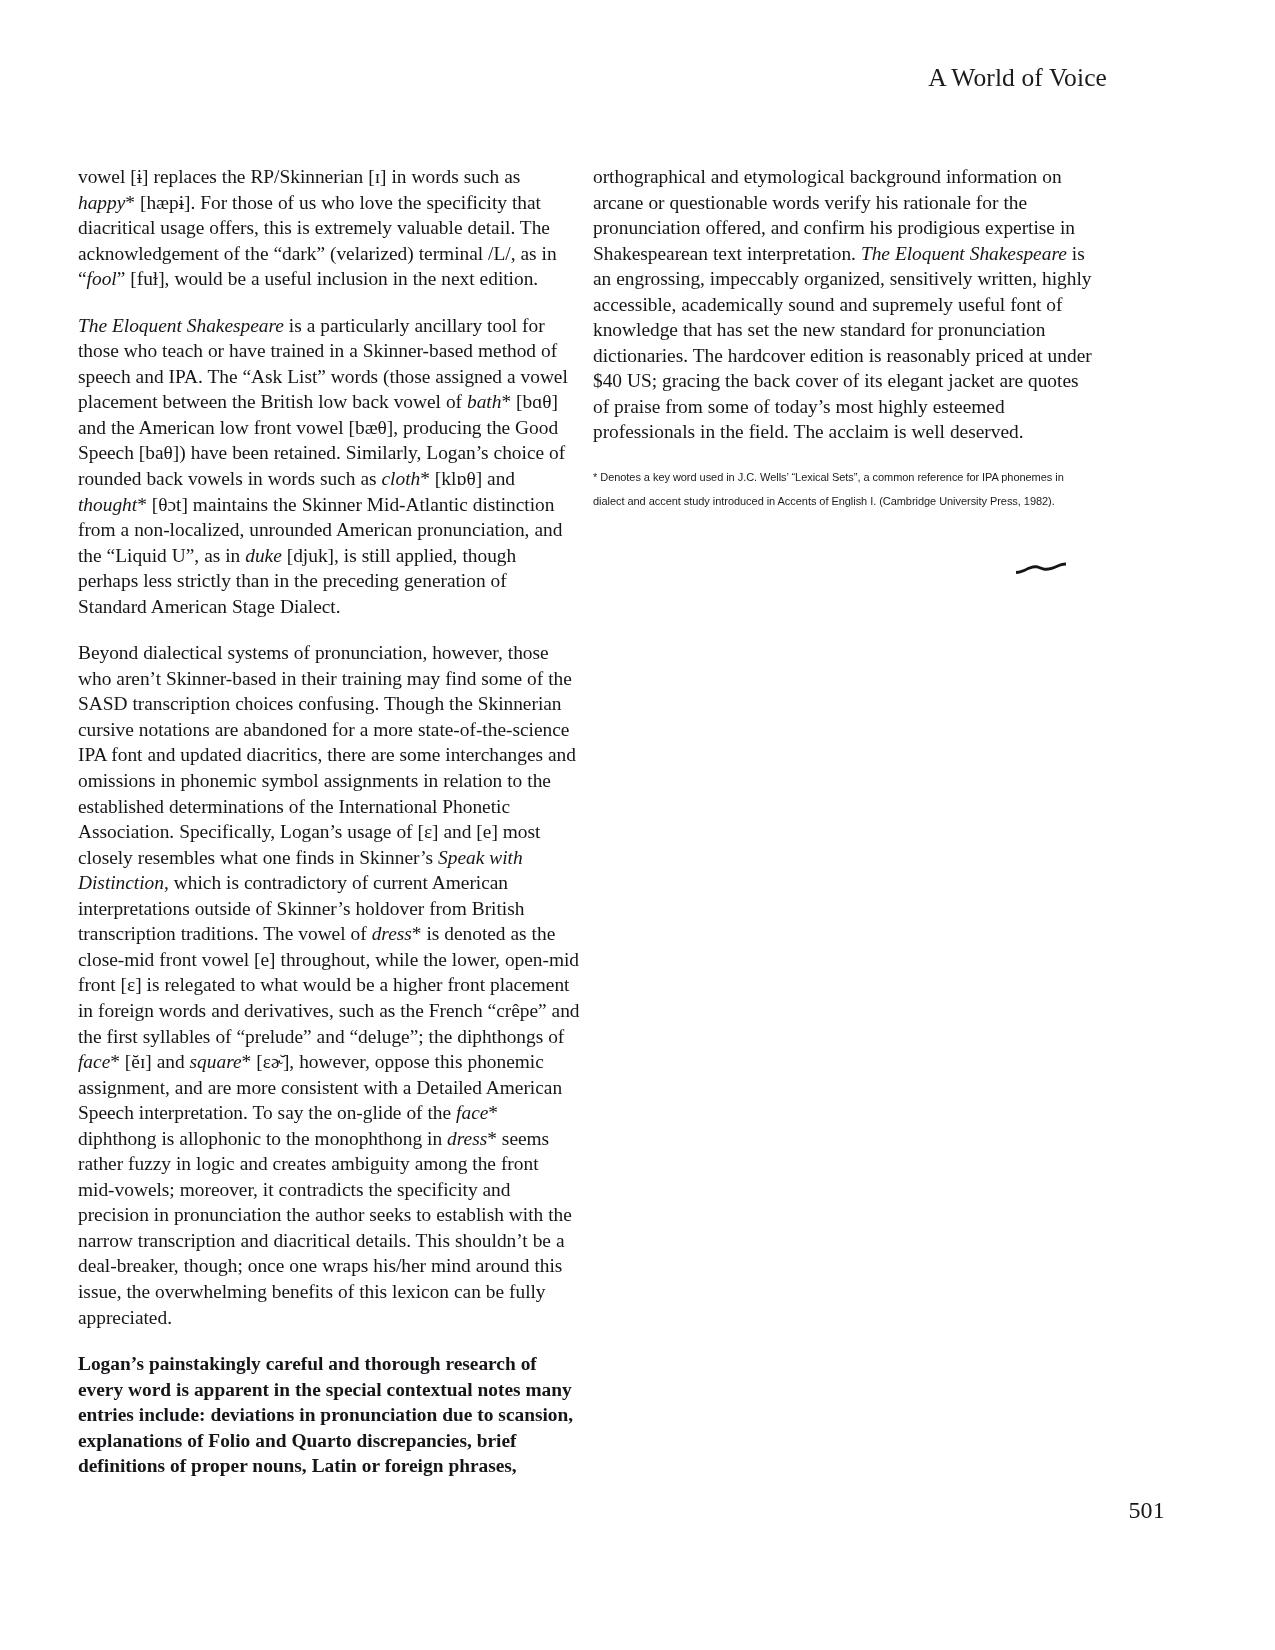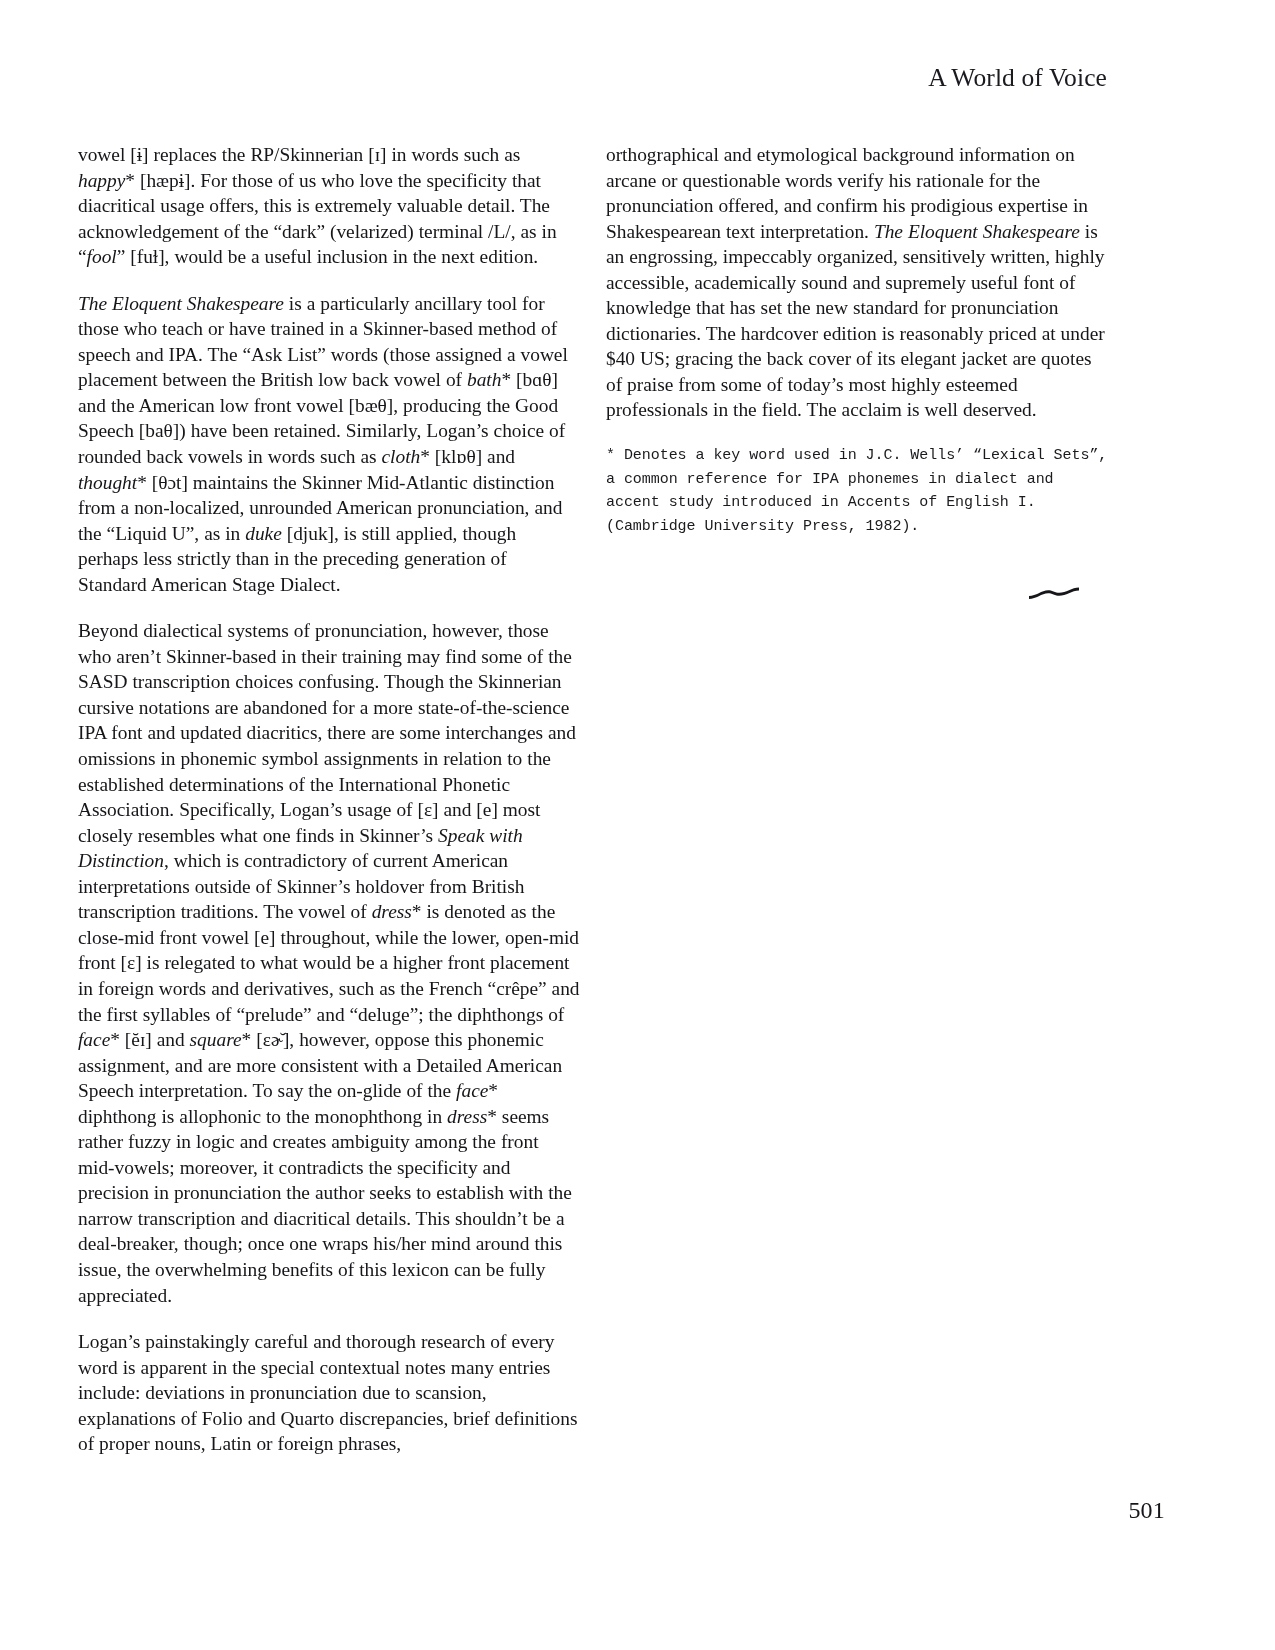--- a/index.html
+++ b/index.html
@@ -27,48 +27,48 @@
     font-size: 25.5px;
     line-height: 31px;
     color: #1a1a20;
     letter-spacing: 0.1px;
   }
   .running-head .rh-line { display: block; white-space: nowrap; }
 
   
   .columns {
     position: absolute;
-    top: 142px;
+    top: 164px;
     left: 78px;
     width: 1030px;
     display: flex;
-    gap: 26px;
+    gap: 13px;
   }
   .col {
     width: 502px;
     flex: 0 0 502px;
   }
   .col p {
     margin: 0 0 21px 0;
     font-size: 19.4px;
     line-height: 25.55px;
     text-align: left;
     color: #16161a;
     letter-spacing: -0.02px;
     word-spacing: 0.15px;
   }
-  .col p:last-child { margin-bottom: 0; }
+  .col p:last-child { margin-bottom: 0; font-weight: bold; }
 
   i, .it { font-style: italic; }
 
   
   .footnote {
     margin-top: 1px;
-    font-family: Liberation Mono, monospace;
-    font-size: 15px;
+    font-family: Liberation Sans, sans-serif;
+    font-size: 11px;
     line-height: 23.6px;
     color: #1b1b1f;
     letter-spacing: -0.05px;
   }
 
   
   .ornament {
     margin-top: 46px;
     margin-left: 422px;
     width: 52px;

